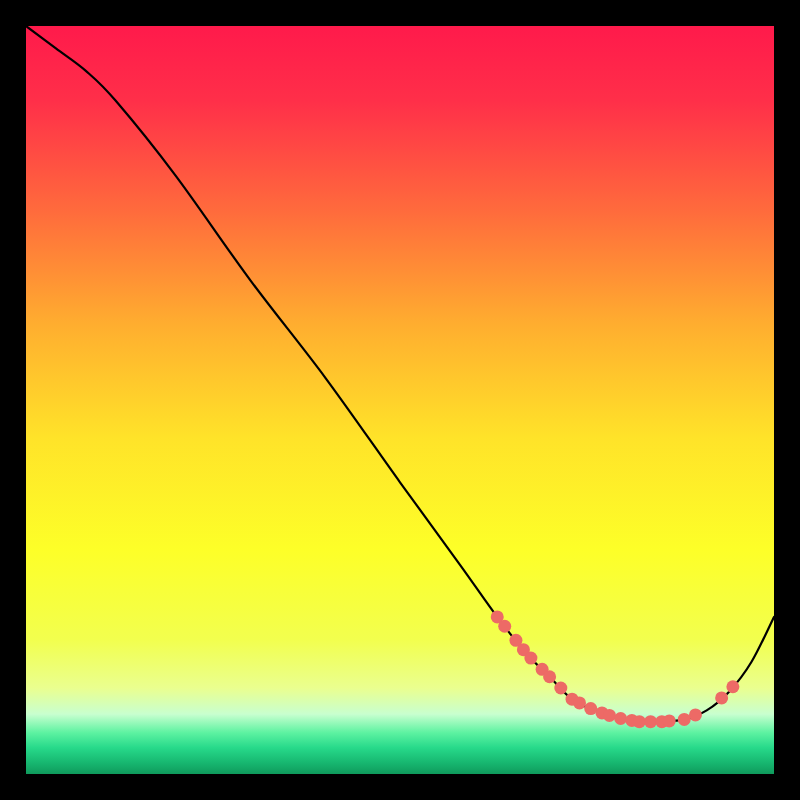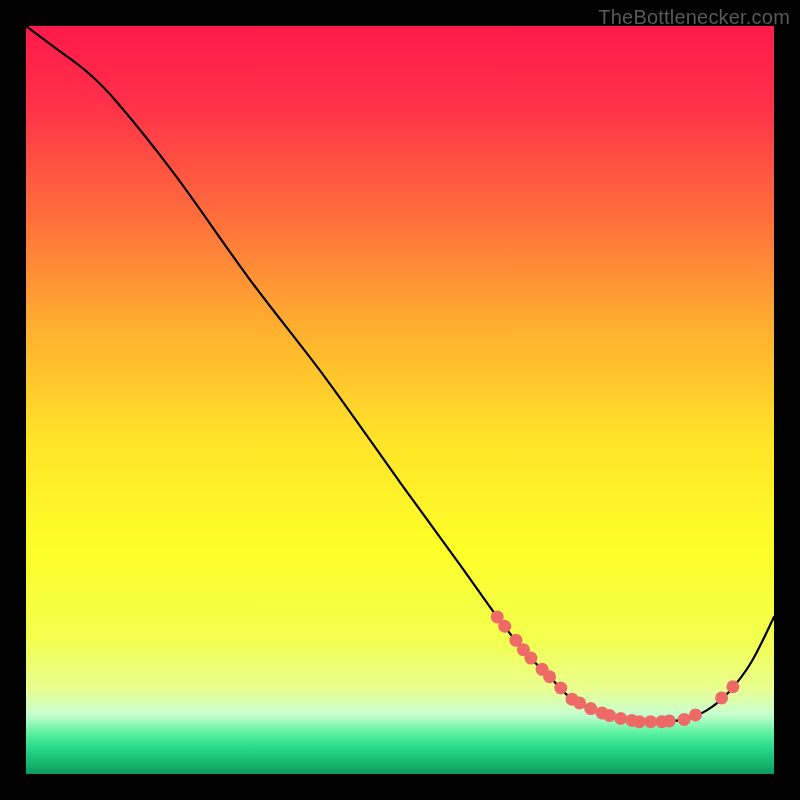--- a/index.html
+++ b/index.html
@@ -19,21 +19,20 @@
     top: 26px;
     width: 748px;
     height: 748px;
   }
   svg { display: block; }
 </style>
 </head>
 <body>
 
 <div class="frame">
-  <div class="attribution">TheBottlenecker.com</div>
 
   <div class="plot-wrap">
     <svg id="plot-svg" width="748" height="748" viewBox="0 0 748 748">
         <defs>
           <linearGradient id="bg-grad" x1="0" y1="0" x2="0" y2="1">
             <stop offset="0%" stop-color="#ff1a4b"></stop>
             <stop offset="10%" stop-color="#ff2f49"></stop>
             <stop offset="25%" stop-color="#ff6c3c"></stop>
             <stop offset="40%" stop-color="#ffae2f"></stop>
             <stop offset="55.00000000000001%" stop-color="#ffe329"></stop>

